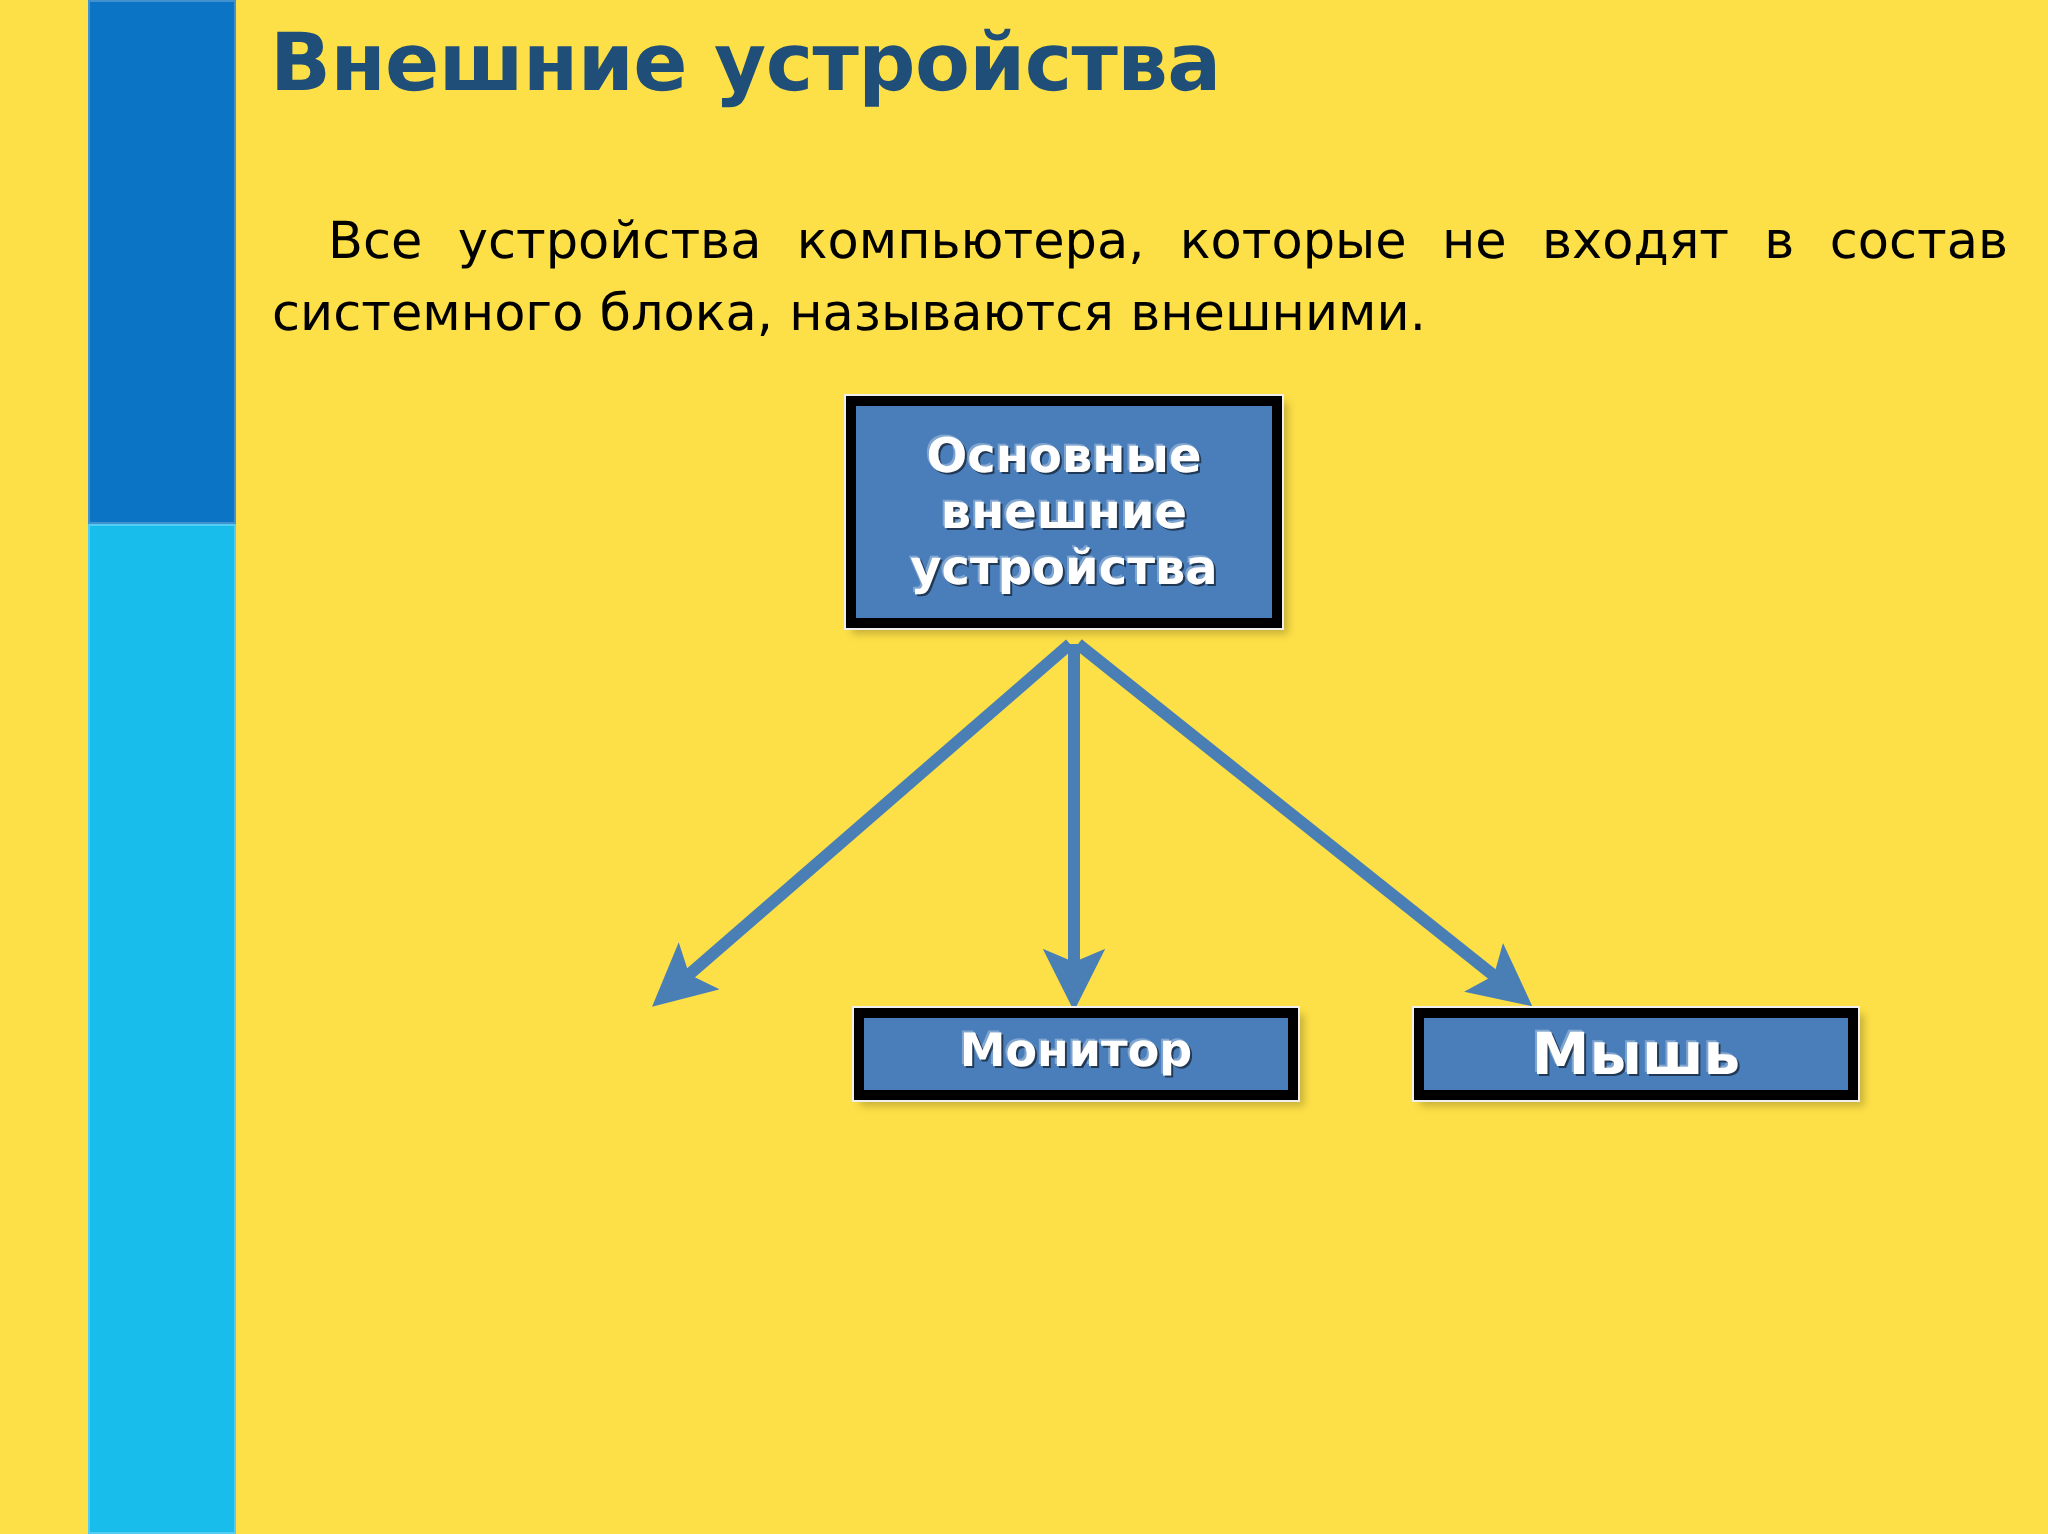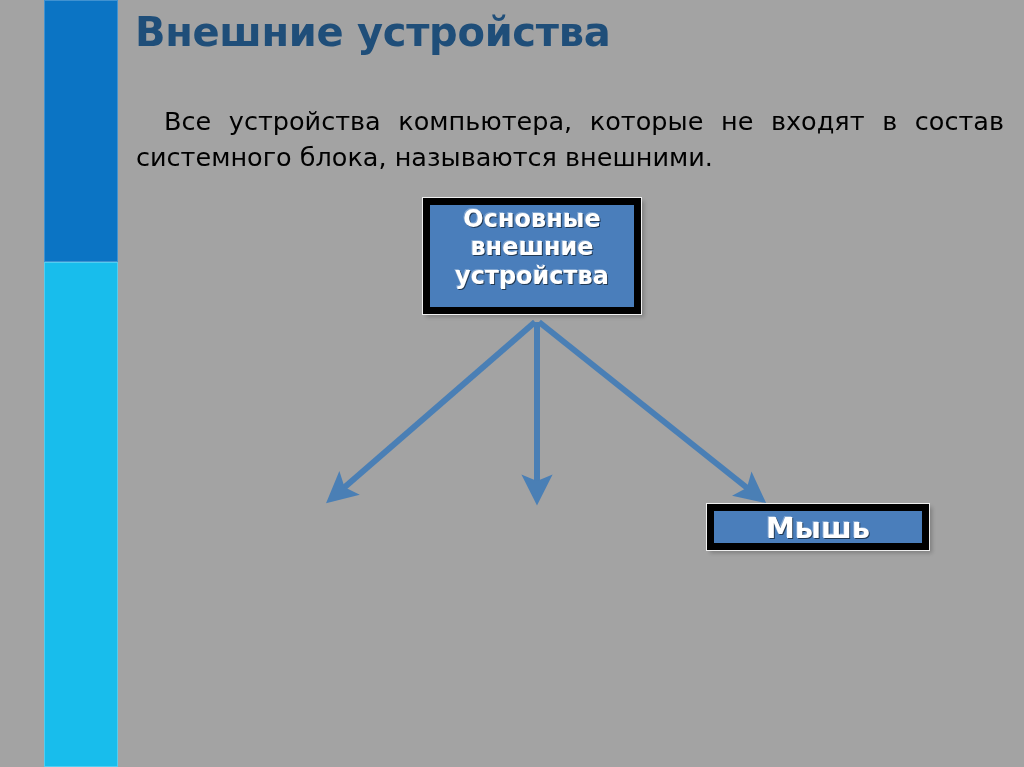--- a/index.html
+++ b/index.html
@@ -8,21 +8,21 @@
     padding: 0;
     background: #ffffff;
   }
   body {
     font-family: "DejaVu Sans", sans-serif;
   }
   #slide {
     position: relative;
     width: 1024px;
     height: 767px;
-    background: #a3a3a3;
+    background: #fde047;
     overflow: hidden;
   }
 
   
   .accent-bar {
     position: absolute;
     left: 44px;
     width: 74px;
   }
   .accent-bar-top {
@@ -81,27 +81,28 @@
     top: 0;
     width: 1024px;
     height: 767px;
     pointer-events: none;
   }
 
   .node {
     position: absolute;
     box-sizing: border-box;
     background: #4a7ebb;
-    border: 7px solid #000000;
+    border: 5px solid #000000;
     outline: 1px solid #efefef;
     box-shadow: 3px 3px 4px rgba(0,0,0,0.22);
     color: #ffffff;
     font-weight: bold;
     font-family: "DejaVu Sans", sans-serif;
     display: flex;
+    align-items: center;
     justify-content: center;
     text-align: center;
     text-shadow: 1px 1px 0 rgba(0,0,0,0.55), -1px -1px 0 rgba(255,255,255,0.30);
     line-height: 1.18;
     z-index: 3;
   }
 
   .node-root {
     left: 423px;
     top: 198px;
@@ -157,19 +158,22 @@
       <line x1="539" y1="322" x2="761" y2="499" stroke="#4a7fb5" stroke-width="6" marker-end="url(#ah)"></line>
     </svg>
 
     <div class="node node-root">
       <span class="node-label">Основные
 внешние
 устройства</span>
     </div>
 
 
+    <div class="node node-mon">
+      <span class="node-label">Монитор</span>
+    </div>
 
     <div class="node node-mouse">
       <span class="node-label">Мышь</span>
     </div>
 
   </div>
 </div>
 
 </body></html>

